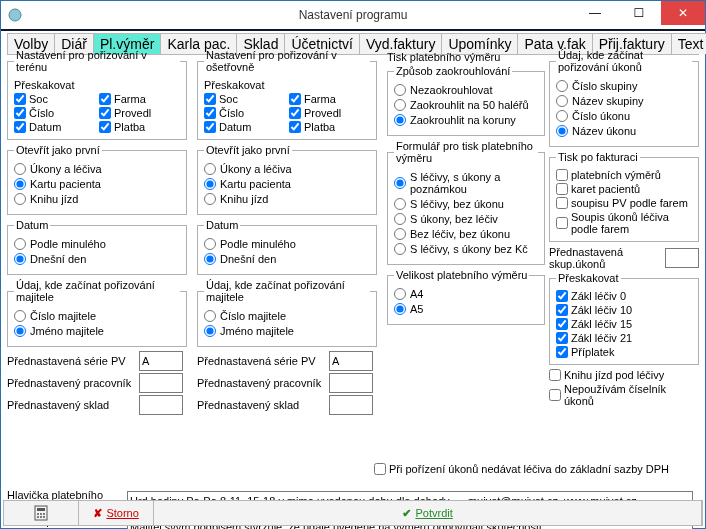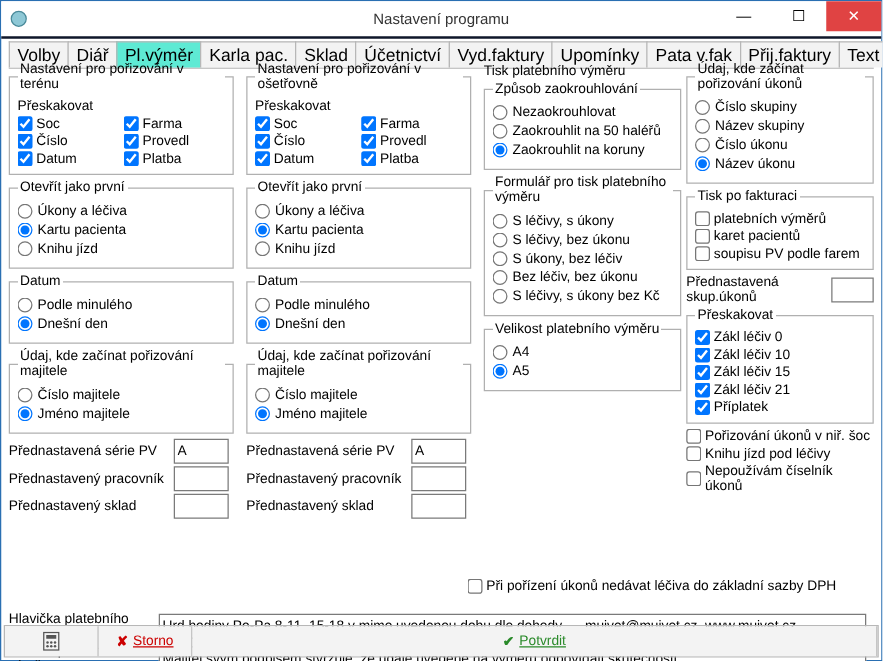--- a/index.html
+++ b/index.html
@@ -259,22 +259,22 @@
             <span>Zaokrouhlit na 50 haléřů</span>
           </label>
     <label>
             <input type="radio" name="z" checked="" style="">
             <span>Zaokrouhlit na koruny</span>
           </label>
    </fieldset>
    <fieldset class="rgrp">
           <legend>Formulář pro tisk platebního výměru</legend>
     <label>
-            <input type="radio" name="f" style="">
-            <span>S léčivy, s úkony</span>
+            <input type="radio" name="f" checked="" style="">
+            <span>S léčivy, s úkony a poznámkou</span>
           </label>
     <label>
             <input type="radio" name="f" style="">
             <span>S léčivy, bez úkonu</span>
           </label>
     <label>
             <input type="radio" name="f" style="">
             <span>S úkony, bez léčiv</span>
           </label>
     <label>
@@ -326,20 +326,24 @@
               <input type="checkbox" style="">
               <span>platebních výměrů</span>
             </label>
      <label class="ck">
               <input type="checkbox" style="">
               <span>karet pacientů</span>
             </label>
      <label class="ck">
               <input type="checkbox" style="">
               <span>soupisu PV podle farem</span>
+            </label>
+     <label class="ck">
+              <input type="checkbox" style="">
+              <span>Soupis úkonů léčiva podle farem</span>
             </label>
     </div>
    </fieldset>
    <div class="pnum" style="position:static;margin:2px 0;">
      <span class="lbl">Přednastavená skup.úkonů</span>
      <input type="text" style="">
    </div>
    <fieldset>
           <legend>Přeskakovat</legend>
     <div class="cklist">
@@ -359,24 +363,20 @@
               <input type="checkbox" checked="" style="">
               <span>Zákl léčiv 21</span>
             </label>
      <label class="ck">
               <input type="checkbox" checked="" style="">
               <span>Příplatek</span>
             </label>
     </div>
    </fieldset>
    <div class="cklist">
-    <label class="ck">
-            <input type="checkbox" style="">
-            <span>Pořizování úkonů v niř. šoc</span>
-          </label>
     <label class="ck">
             <input type="checkbox" style="">
             <span>Knihu jízd pod léčivy</span>
           </label>
     <label class="ck">
             <input type="checkbox" style="">
             <span>Nepoužívám číselník úkonů</span>
           </label>
    </div>
   </div>

